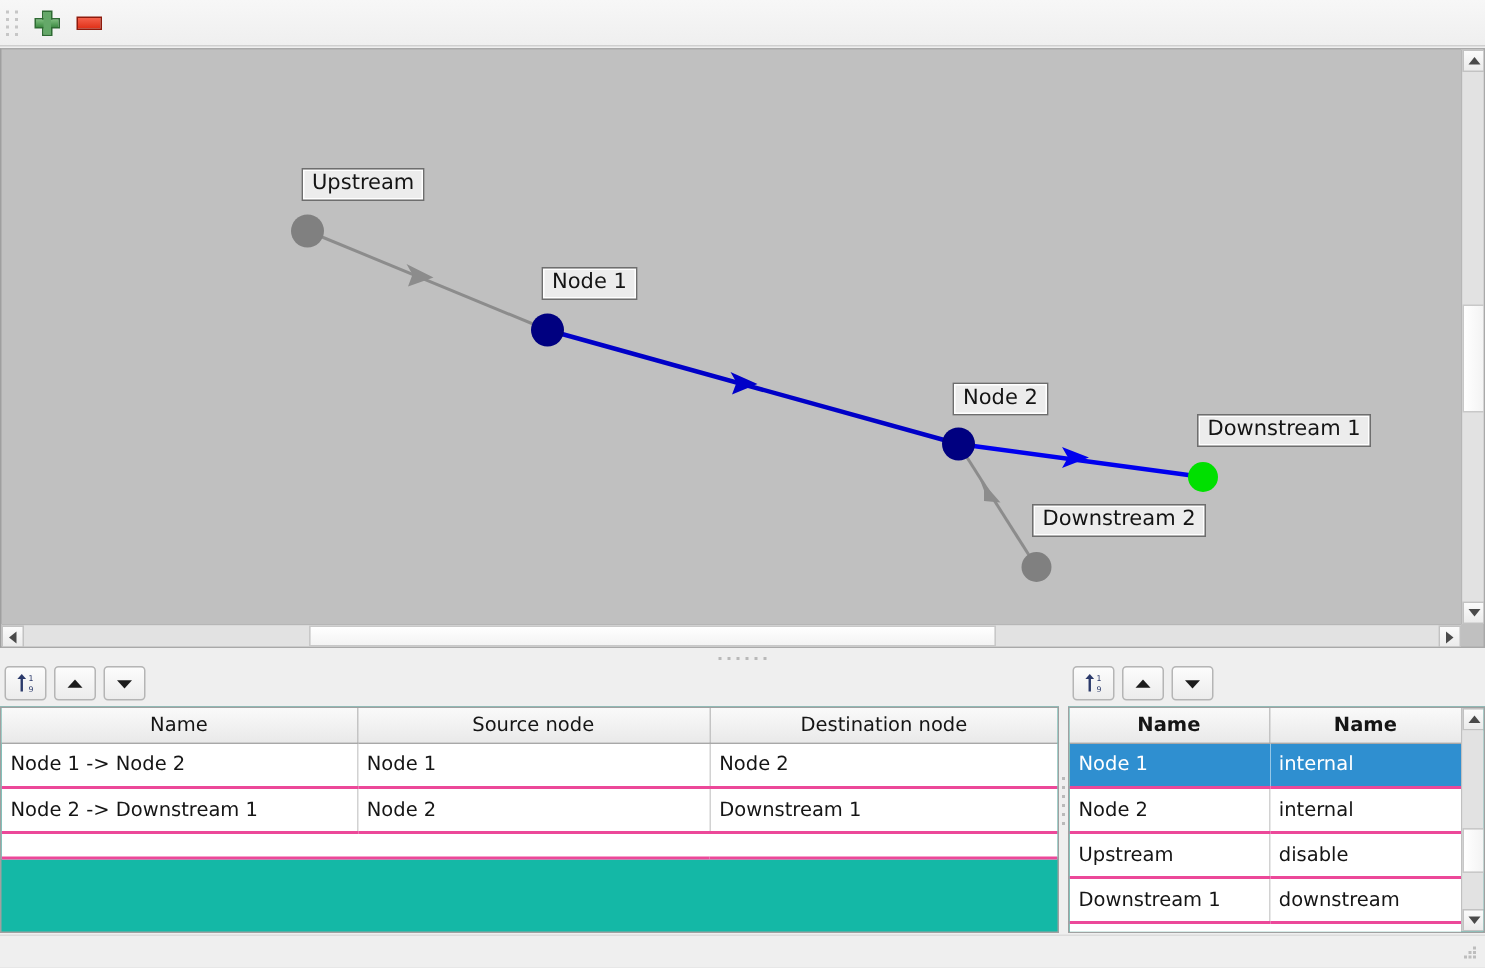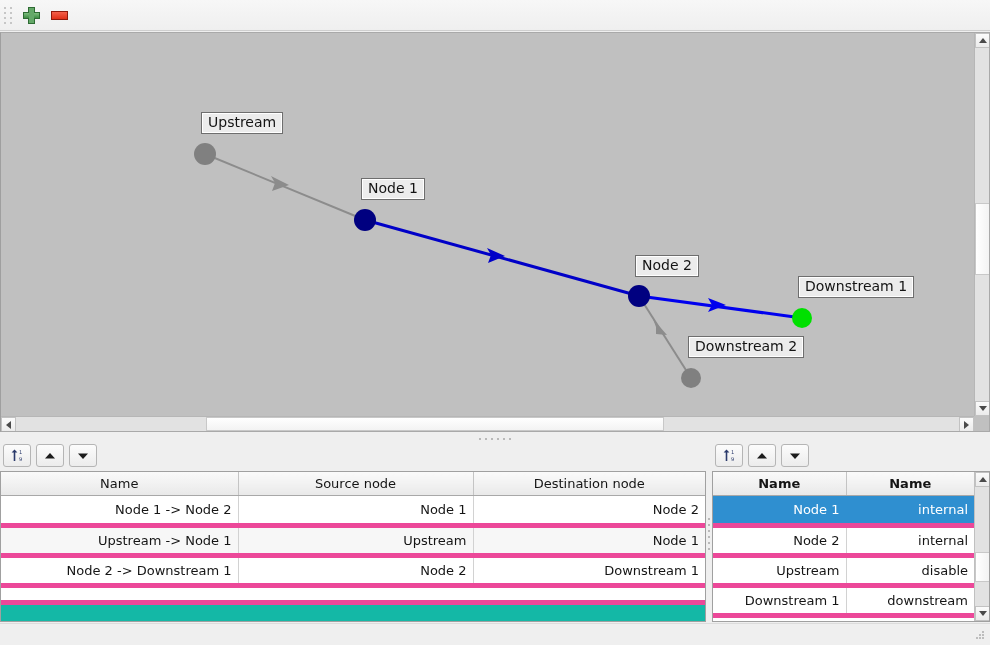--- a/index.html
+++ b/index.html
@@ -147,24 +147,24 @@
     font-weight: normal;
     font-size: 13px;
     height: 23px;
     padding: 0 4px;
     text-align: center;
     color: #151515;
   }
   table.grid.bold-head th { font-weight: bold; }
   table.grid td {
     border-right: 1px solid #d2d2d2;
-    border-bottom: 5px solid #ec4899;
+    border-bottom: 2px solid #ec4899;
     height: 30px;
     padding: 0 6px;
-    text-align: right;
+    text-align: left;
     white-space: nowrap;
     overflow: hidden;
     color: #151515;
   }
   table.grid tr.odd td { background: #ffffff; }
   table.grid tr.even td { background: #f7f7f7; }
   table.grid tr.sel td { background: #2f8fd0; color: #ffffff; border-right-color:#2f8fd0; }
   table.grid tr.filler td { height: 17px; background: #ffffff; border-right: none; }
 
   .right-grid-wrap { position: relative; display: flex; }
@@ -324,25 +324,20 @@
             <th>Source node</th>
             <th style="border-right:none">Destination node</th>
           </tr>
         </thead>
         <tbody>
           <tr class="odd">
             <td>Node 1 -&gt; Node 2</td>
             <td>Node 1</td>
             <td style="border-right:none">Node 2</td>
           </tr>
-          <tr class="even">
-            <td>Upstream -&gt; Node 1</td>
-            <td>Upstream</td>
-            <td style="border-right:none">Node 1</td>
-          </tr>
           <tr class="odd">
             <td>Node 2 -&gt; Downstream 1</td>
             <td>Node 2</td>
             <td style="border-right:none">Downstream 1</td>
           </tr>
           <tr class="filler">
             <td></td>
             <td></td>
             <td></td>
           </tr>

